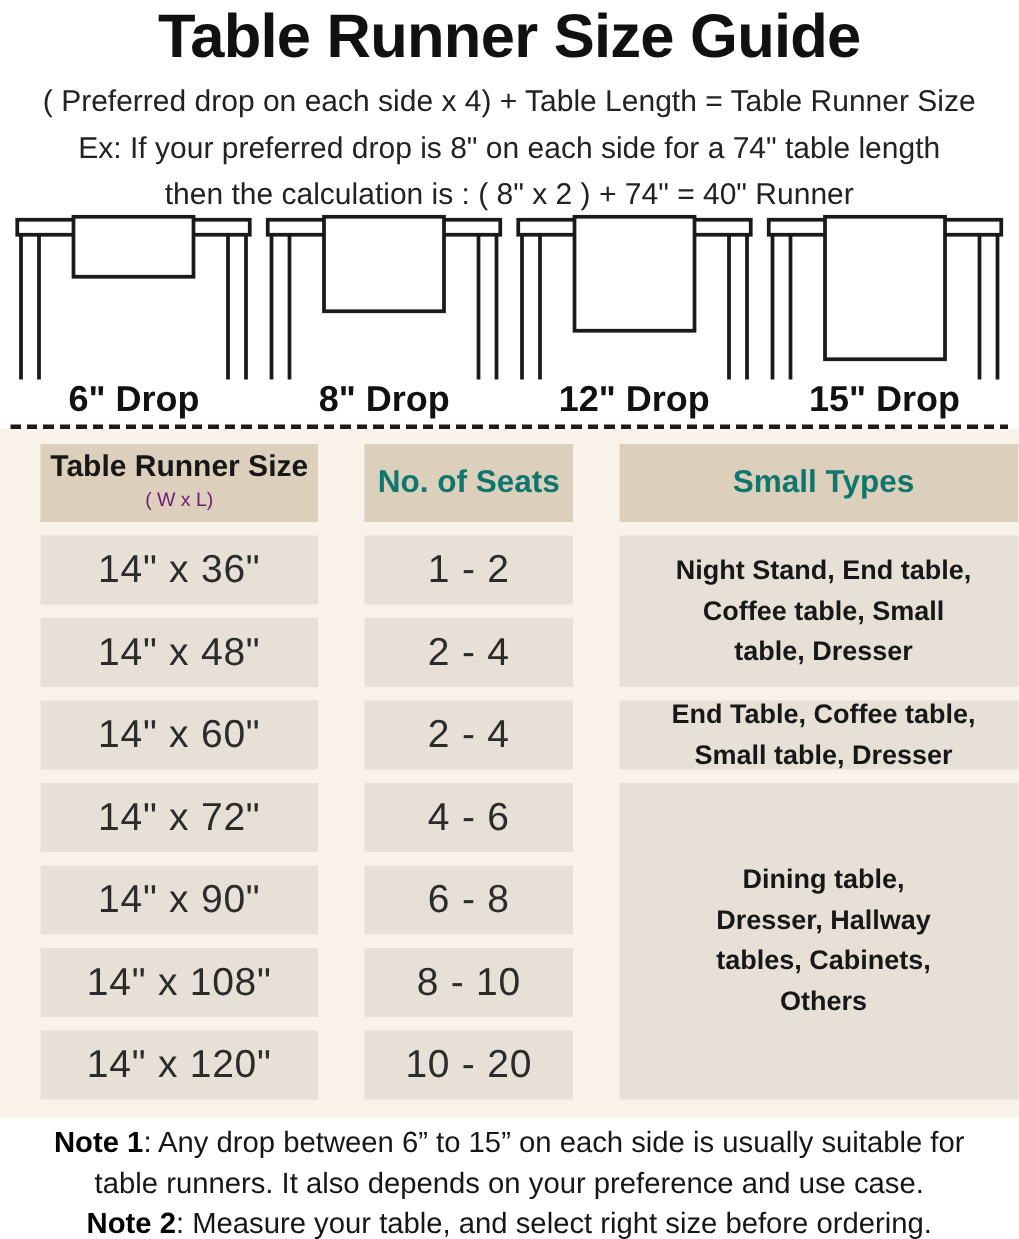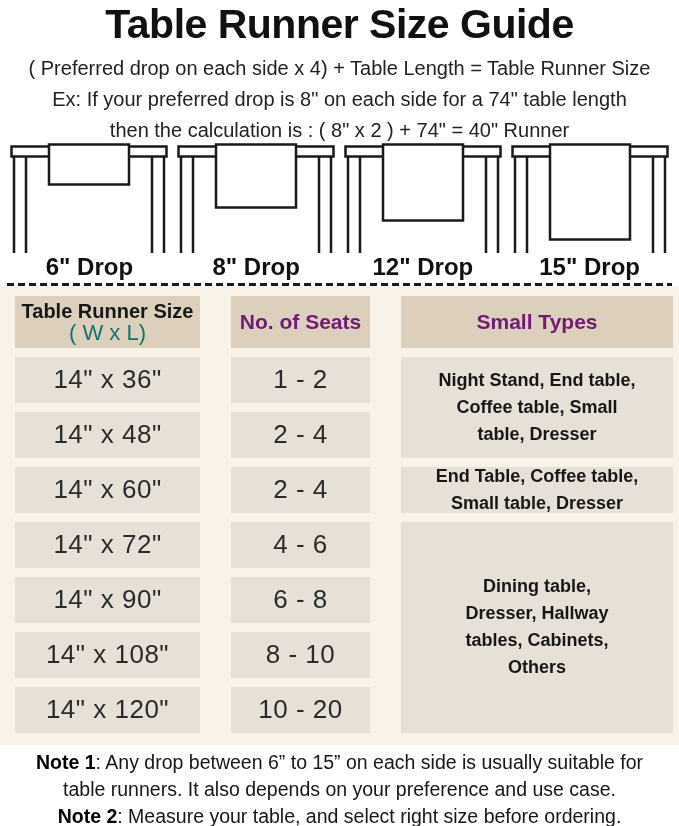--- a/index.html
+++ b/index.html
@@ -17,35 +17,35 @@
   
   .illus-row { display: flex; justify-content: space-around; padding: 0 6px; margin-top: 0px; height: 110px; }
   .illus { width: 160px; height: 110px; }
   .drops-row { display: flex; justify-content: space-around; padding: 0 6px; }
   .drop-label { width: 160px; text-align: center; font-size: 24px; font-weight: bold; line-height: 28px; color: #111; }
   .dashline { margin: 2px 7px 0 7px; height: 3px;
     background: repeating-linear-gradient(90deg, #1a1a1a 0 7px, transparent 7px 11px);
   }
 
   
-  .sheet { background: #f8f2e9; margin-top: 0; padding: 10px 0 12px 0; }
+  .sheet { background: #f8f2e9; margin-top: 0; padding: 10px 0 12px 12px; }
   .grid {
     display: grid;
     grid-template-columns: 185px 139px 272px;
     grid-template-rows: 52px repeat(7, 46px);
     column-gap: 31px; row-gap: 9px;
     margin-left: 15px; width: 658px;
   }
   .cell { display: flex; flex-direction: column; align-items: center; justify-content: center; text-align: center; }
   .hcell { background: #dccfbb; }
   .dcell { background: #e7e0d7; }
   .col1 { grid-column: 1; } .col2 { grid-column: 2; } .col3 { grid-column: 3; }
   .h-main { font-size: 20px; font-weight: bold; line-height: 23px; color: #171717; }
-  .h-sub  { font-size: 22px; line-height: 20px; color: #0f766e; }
-  .h-one  { font-size: 21px; font-weight: bold; color: #701a75; text-align: right; }
+  .h-sub  { font-size: 13px; line-height: 20px; color: #701a75; }
+  .h-one  { font-size: 21px; font-weight: bold; color: #0f766e; text-align: right; }
   .size-cell, .seats-cell { font-size: 26px; color: #2b2b2b; letter-spacing: 0.5px; }
   .types-cell { font-size: 18px; font-weight: bold; line-height: 27px; white-space: pre-line; color: #171717; }
   .span2 { grid-row: 2 / 4; }
   .row4  { grid-row: 4 / 5; }
   .span4 { grid-row: 5 / 9; }
 
   
   .notes { padding: 4px 4px 0 4px; text-align: center; }
   .note { font-size: 19.5px; line-height: 27px; color: #161616; }
   .note b { color: #000; }

